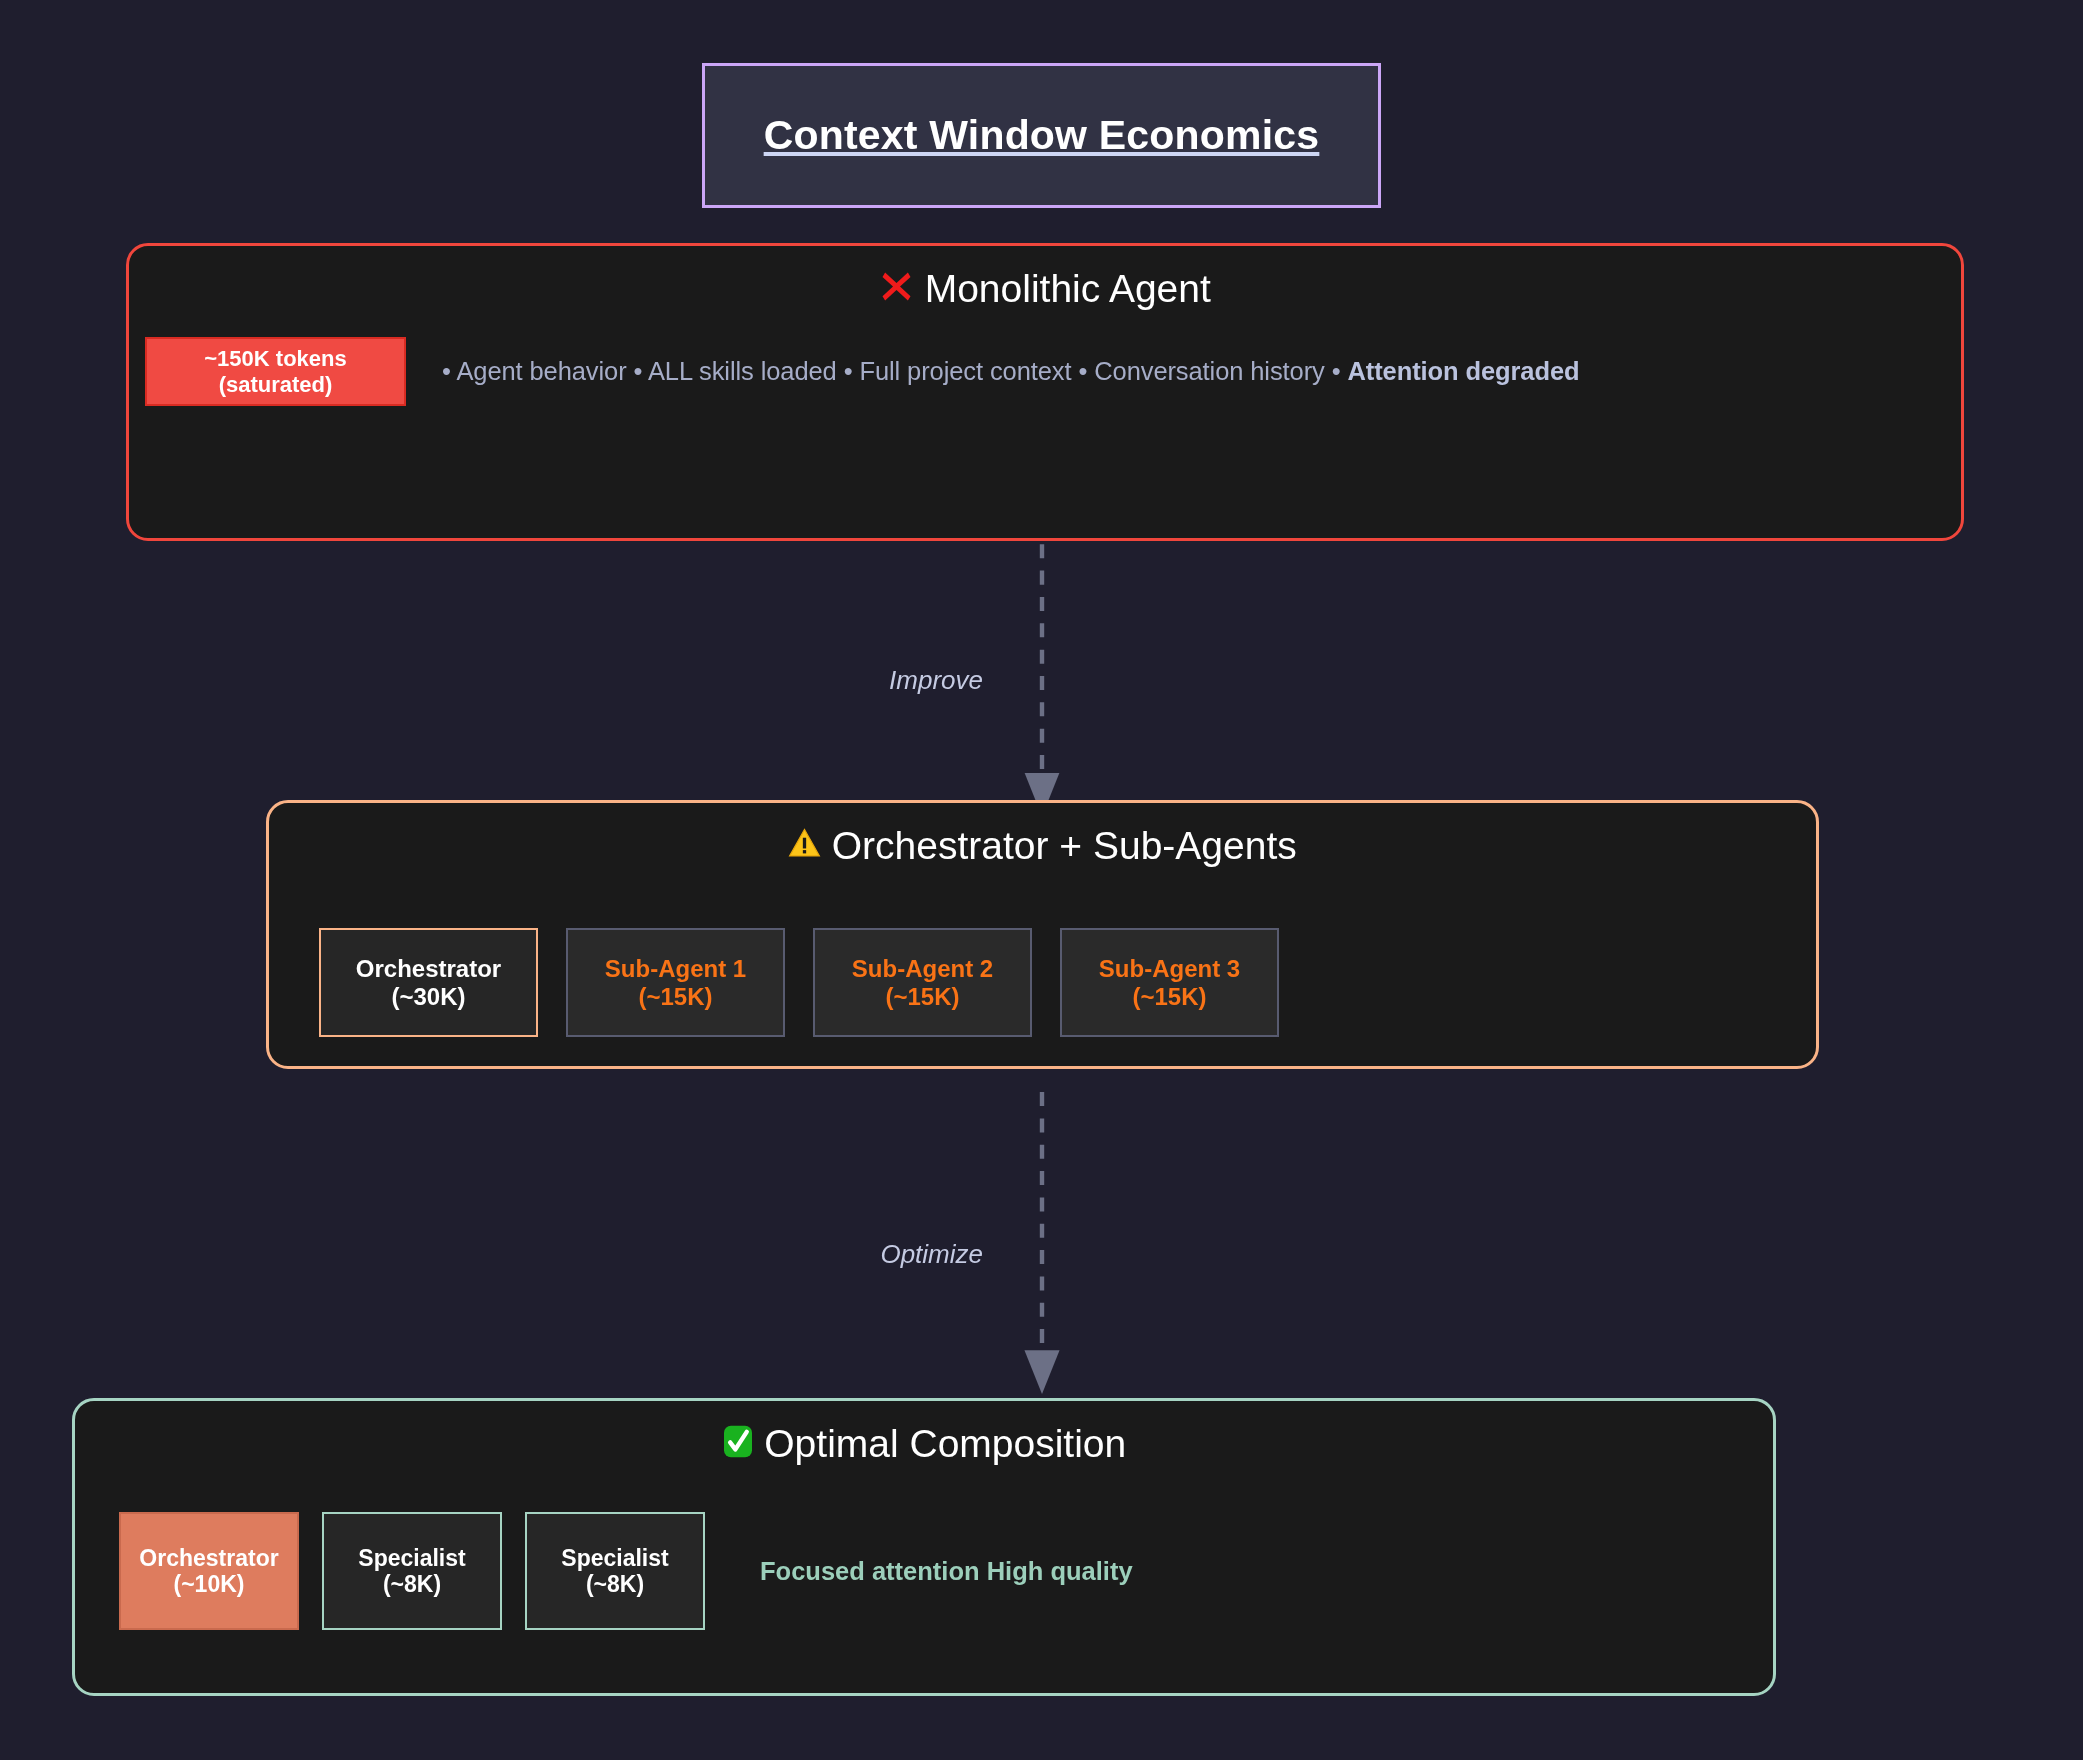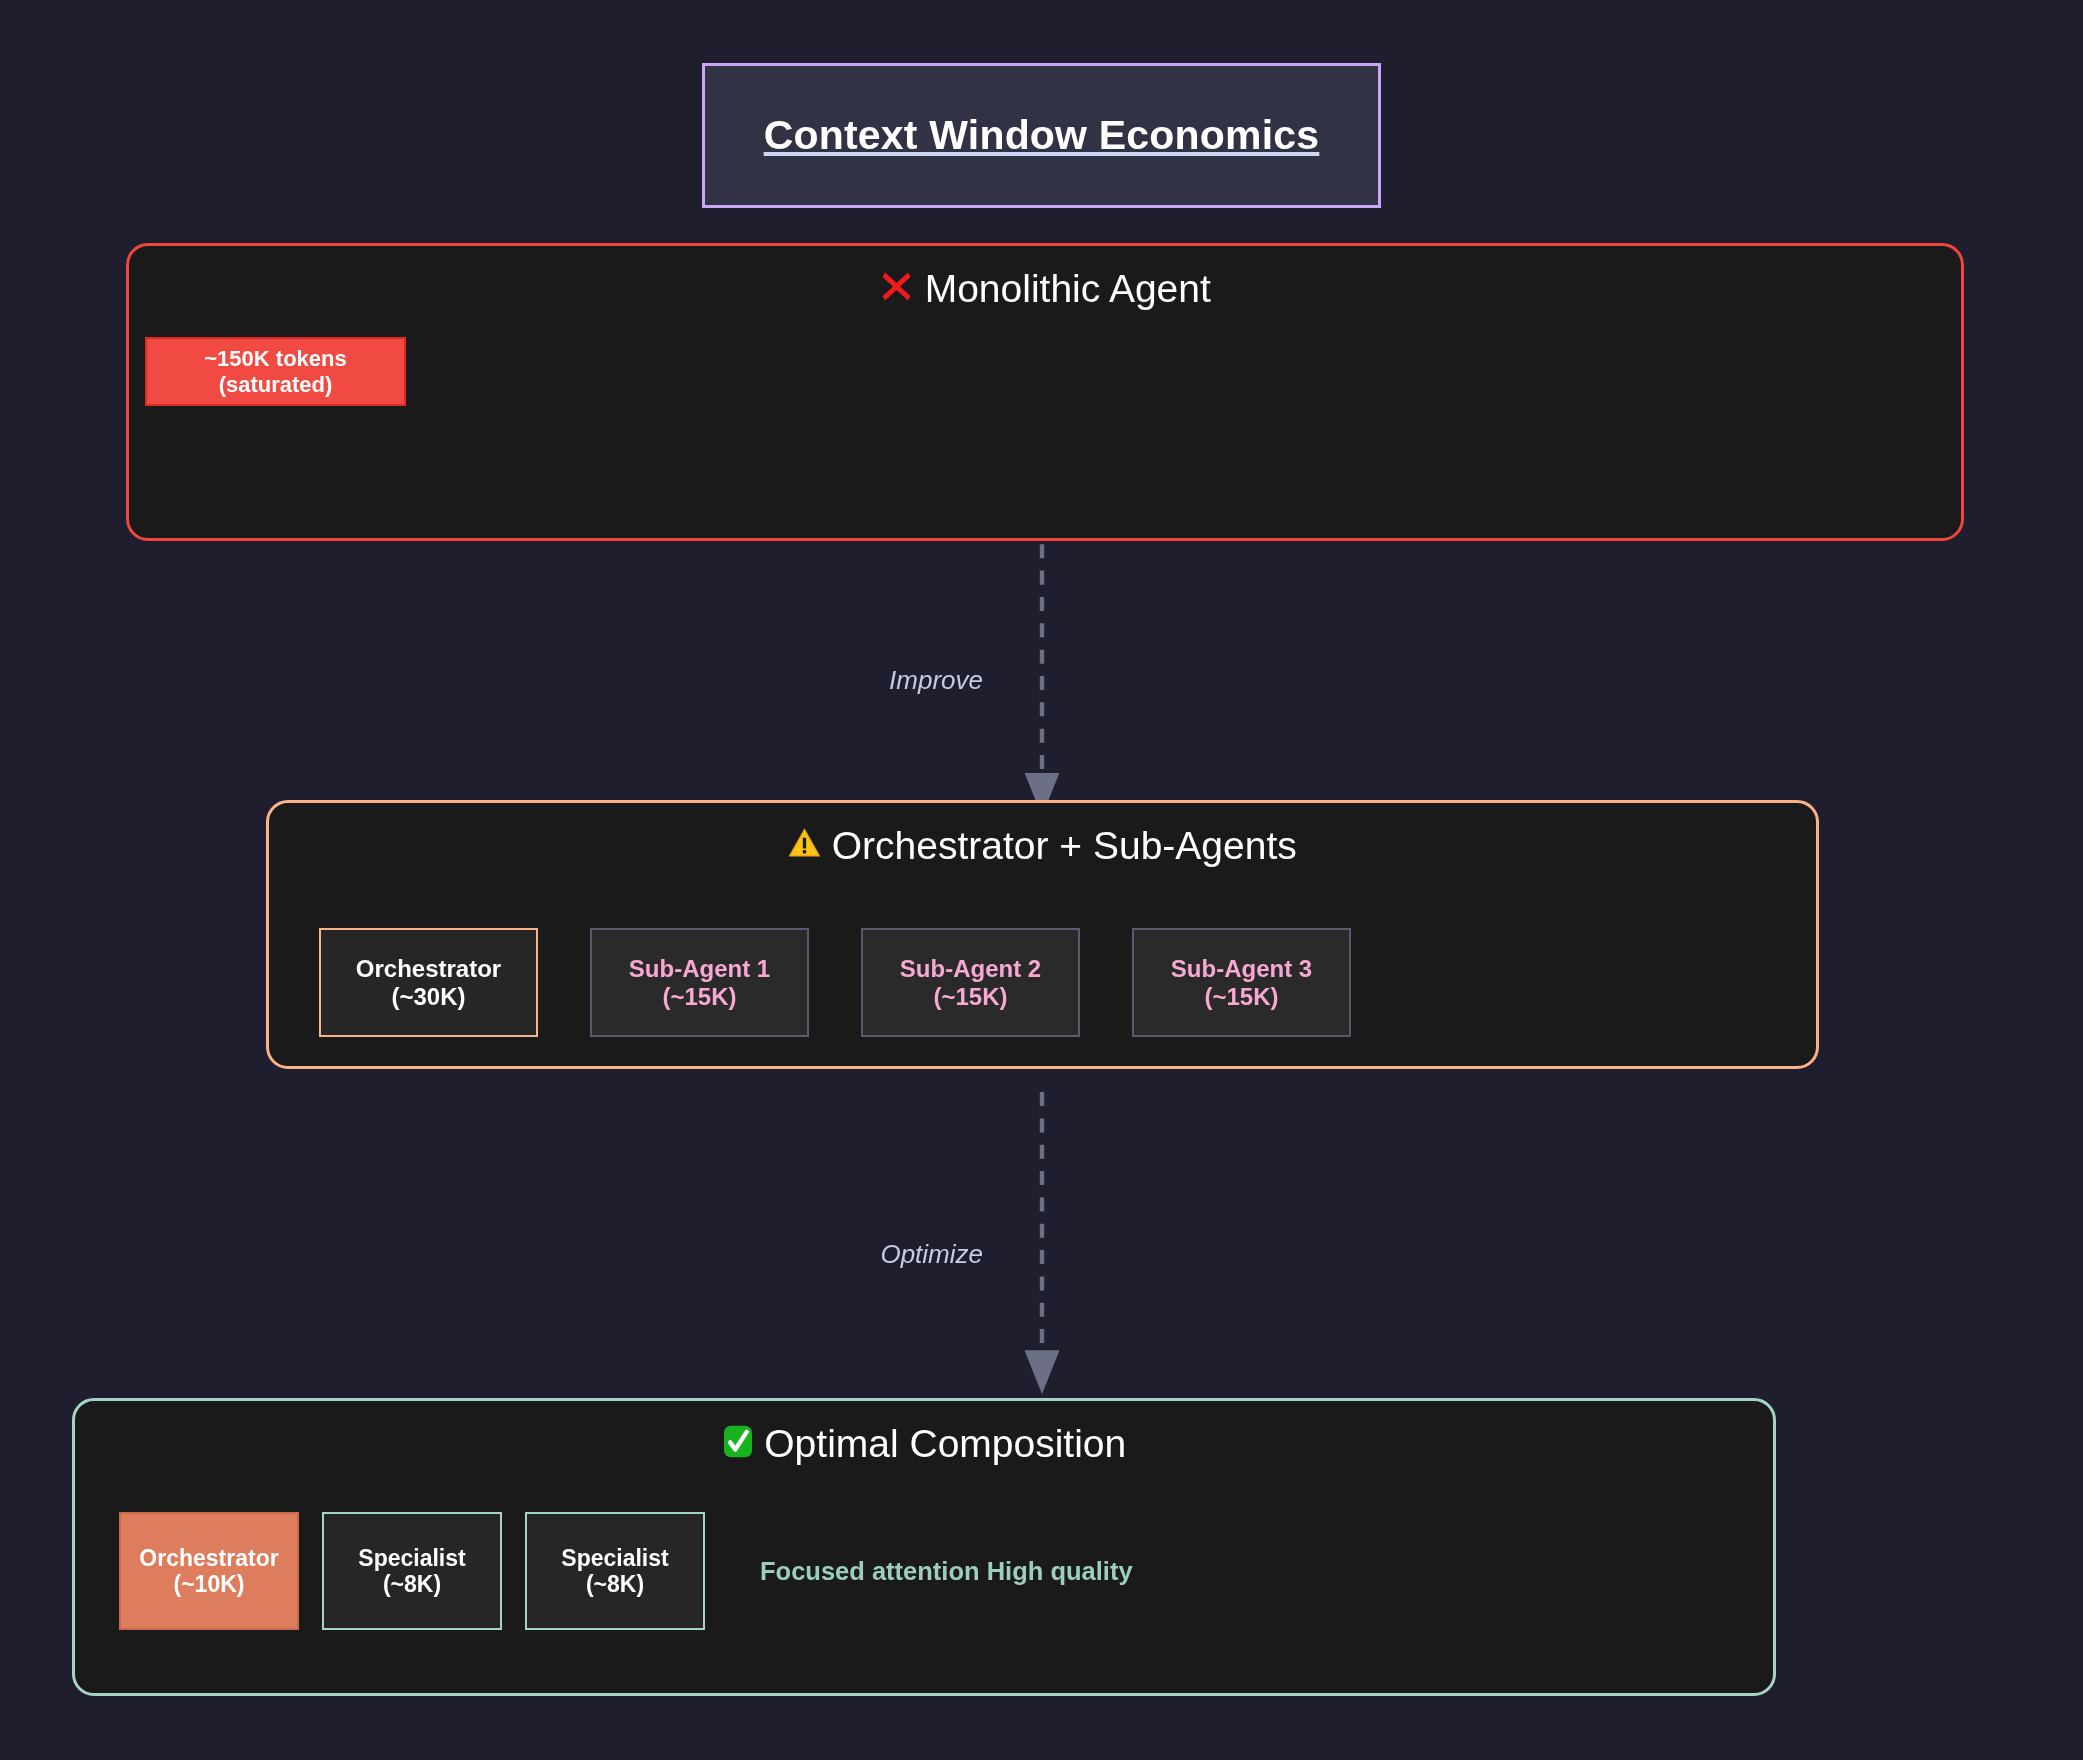--- a/index.html
+++ b/index.html
@@ -147,22 +147,21 @@
     font-size: 24px;
   }
   .box-orch-main {
     background: #262626;
     border: 2.6px solid #fab387;
     color: #ffffff;
   }
   .box-subagent {
     background: #2a2a2a;
     border: 2.6px solid #585b70;
-    color: #f9a8d4;
-    margin-left: 24px;
+    color: #f97316;
   }
 
   
   #opt-row {
     left: 44px;
     top: 111px;
     gap: 23px;
     align-items: center;
   }
   #opt-row .node-box {
@@ -231,20 +230,23 @@
     <span class="emoji glyph">
       <svg width="35" height="35" viewBox="0 0 40 40">
         <path d="M7 4 L20 16 L33 4 L36 9 L24 20 L36 31 L33 36 L20 24 L7 36 L4 31 L16 20 L4 9 Z" fill="#f01b1b"></path>
       </svg>
     </span>
     <span>Monolithic Agent</span>
   </div>
 
   <div class="node-row" id="mono-row">
     <div class="node-box" id="mono-token-box">~150K tokens (saturated)</div>
+    <div id="mono-bullets">
+      <span>• Agent behavior • ALL skills loaded • Full project context • Conversation history • </span><b>Attention degraded</b>
+    </div>
   </div>
 </div>
 
 <div class="subgraph" id="sg-orch">
   <div class="sg-title">
     <span class="emoji glyph">
       <svg width="33" height="33" viewBox="0 0 40 40">
         <path d="M20 3 L38 35 L2 35 Z" fill="#fcc419" stroke="#e8a70a" stroke-width="1.5"></path>
         <rect x="18" y="13" width="4" height="13" fill="#1a1a1a"></rect>
         <rect x="18" y="28" width="4" height="4" fill="#1a1a1a"></rect>

